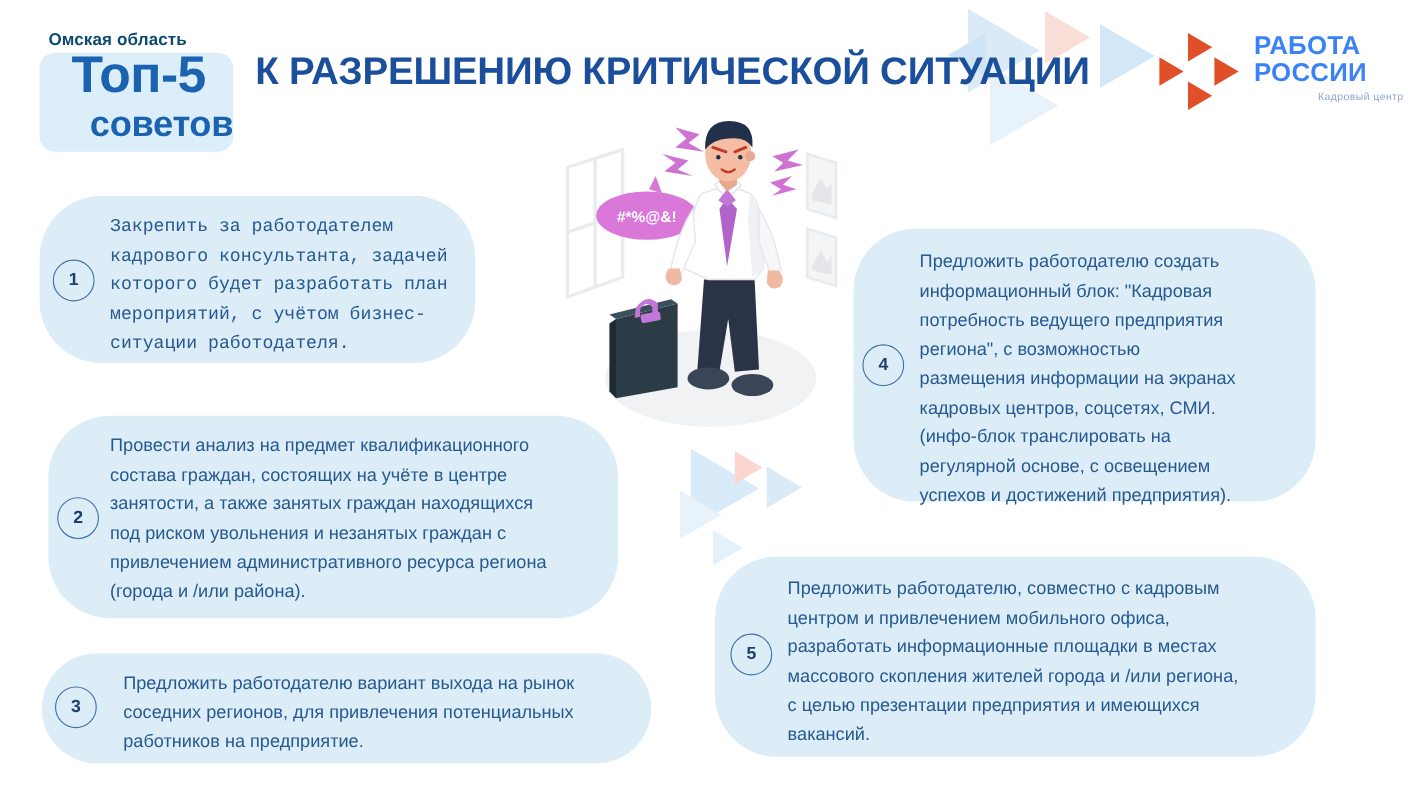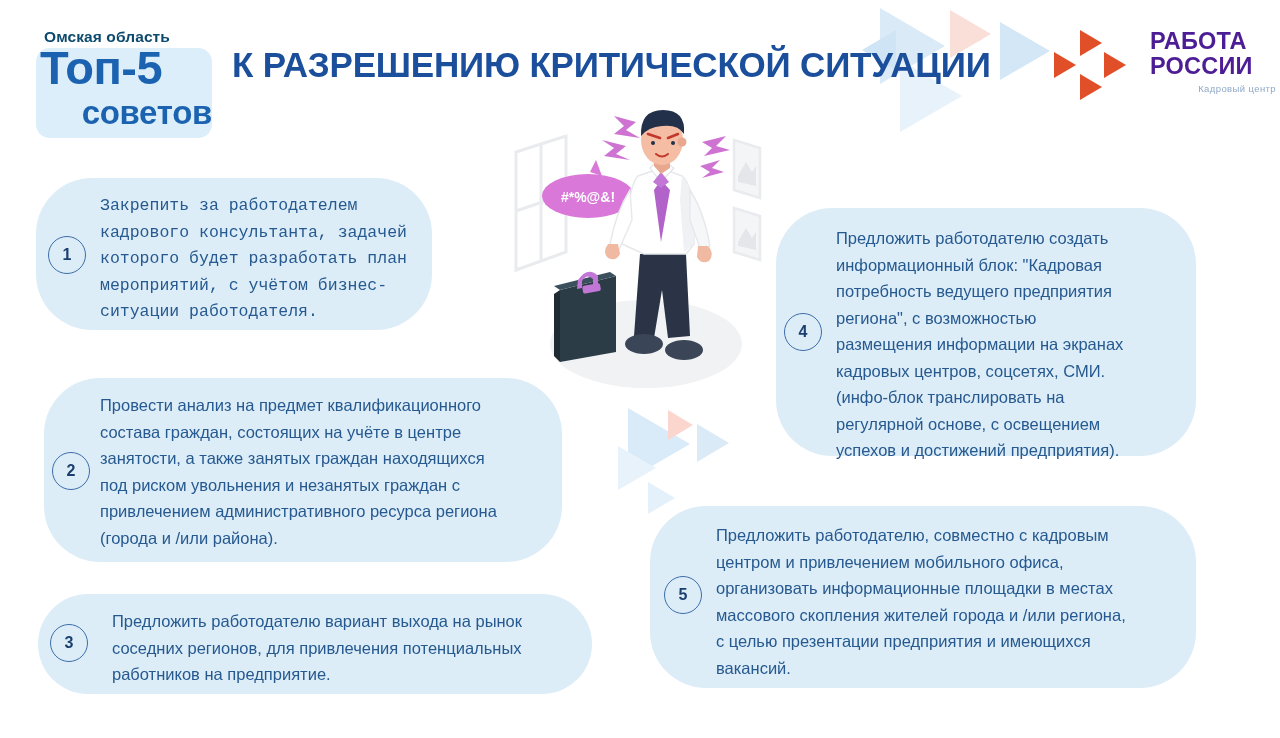--- a/index.html
+++ b/index.html
@@ -55,20 +55,21 @@
     width: 176px;
     height: 90px;
     background: #dceef9;
     border-radius: 14px;
   }
   .top5-main {
     position: absolute;
     left: 40px;
     top: 44px;
     width: 172px;
+    text-align: center;
     font-size: 47px;
     line-height: 48px;
     font-weight: bold;
     color: #1b63b0;
     letter-spacing: -.5px;
   }
   .top5-sub {
     position: absolute;
     left: 40px;
     top: 93px;
@@ -108,24 +109,23 @@
   }
   .logo-text {
     position: absolute;
     left: 92px;
     top: 5px;
     width: 136px;
   }
   .logo-line1, .logo-line2 {
     font-size: 23.5px;
     font-weight: bold;
-    color: #4c1d95;
+    color: #3b82f6;
     line-height: 25px;
     letter-spacing: .2px;
-    margin-left: 10px;
   }
   .logo-sub {
     font-size: 9.5px;
     color: #8fa9c8;
     letter-spacing: .4px;
     margin-top: 4px;
     text-align: right;
   }
 
   
@@ -318,18 +318,18 @@
 размещения информации на экранах
 кадровых центров, соцсетях, СМИ.
 (инфо-блок транслировать на
 регулярной основе, с освещением
 успехов и достижений предприятия).</div>
 
   <div class="card" style="left:650px; top:506px; width:546px; height:182px;"></div>
   <div class="card-num" style="left:664px; top:576px;">5</div>
   <div class="card-text" style="left:716px; top:522px; width:482px;">Предложить работодателю, совместно с кадровым
 центром и привлечением мобильного офиса,
-организовать информационные площадки в местах
+разработать информационные площадки в местах
 массового скопления жителей города  и /или региона,
 с целью презентации  предприятия и имеющихся
 вакансий.</div>
 
 </div>
 
 </body></html>

